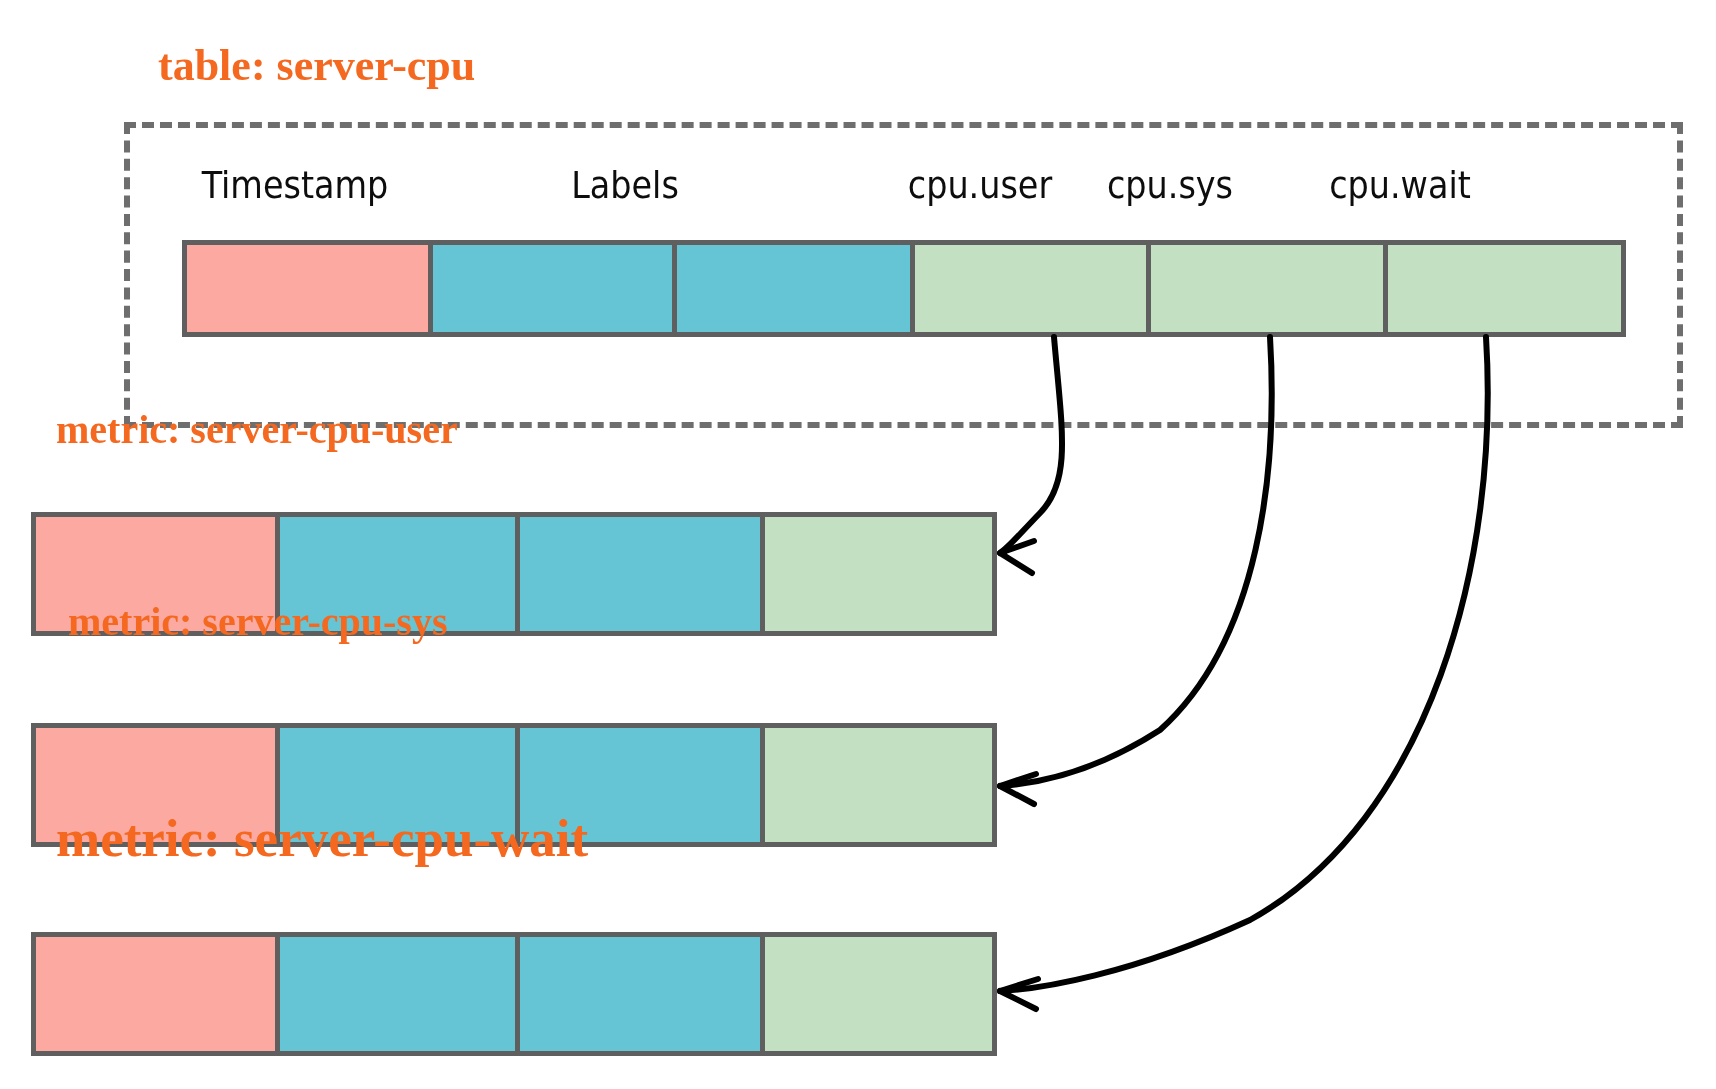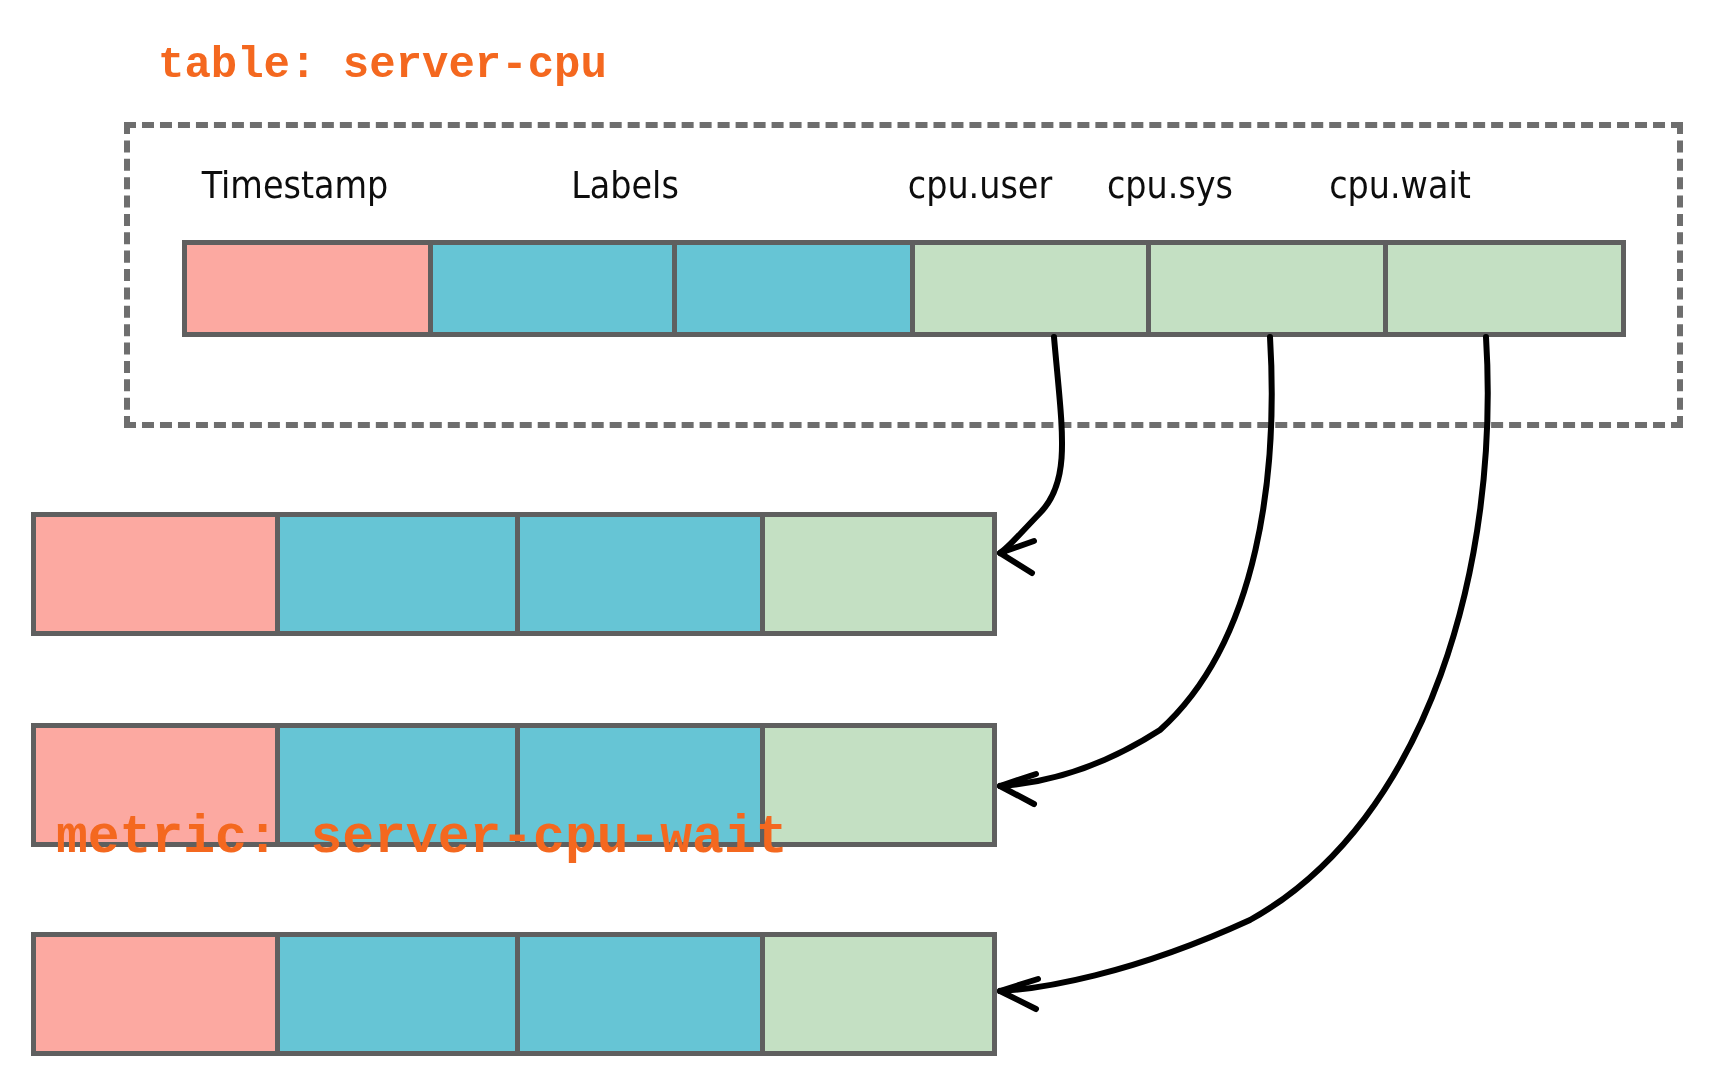--- a/index.html
+++ b/index.html
@@ -2,21 +2,21 @@
 <html><head>
 <meta charset="utf-8">
 <style>
   html,body{margin:0;padding:0;background:#ffffff;}
   body{width:1716px;height:1089px;overflow:hidden;font-family:"DejaVu Sans",sans-serif;}
   #stage{position:relative;width:1716px;height:1089px;background:#fff;}
 
   
   .title-mono{
     position:absolute;
-    font-family:Liberation Mono, monospace;
+    font-family:Liberation Serif, serif;
     font-weight:bold;
     color:#F4681F;
     white-space:nowrap;
     letter-spacing:0px;
   }
   .col-header{
     position:absolute;
     font-family:"DejaVu Sans","Liberation Sans",sans-serif;
     font-size:38px;
     color:#0d0d0d;
@@ -62,27 +62,29 @@
 
   <div class="row" style="left:182px; top:240px; width:1444px; height:97px;">
     <div class="cell c-pink" style="width:248px;"></div>
     <div class="cell c-cyan" style="width:245px;"></div>
     <div class="cell c-cyan" style="width:240px;"></div>
     <div class="cell c-green" style="width:238px;"></div>
     <div class="cell c-green" style="width:238px;"></div>
     <div class="cell c-green" style="width:235px;"></div>
   </div>
 
+  <div class="title-mono" style="left:56px; top:406px; font-size:40px;">metric: server-cpu-user</div>
   <div class="row" style="left:31px; top:512px; width:966px; height:124px;">
     <div class="cell c-pink" style="width:244px;"></div>
     <div class="cell c-cyan" style="width:240px;"></div>
     <div class="cell c-cyan" style="width:245px;"></div>
     <div class="cell c-green" style="width:227px;"></div>
   </div>
 
+  <div class="title-mono" style="left:68px; top:598px; font-size:40px;">metric: server-cpu-sys</div>
   <div class="row" style="left:31px; top:723px; width:966px; height:124px;">
     <div class="cell c-pink" style="width:244px;"></div>
     <div class="cell c-cyan" style="width:240px;"></div>
     <div class="cell c-cyan" style="width:245px;"></div>
     <div class="cell c-green" style="width:227px;"></div>
   </div>
 
   <div class="title-mono" style="left:56px; top:808px; font-size:53px;">metric: server-cpu-wait</div>
   <div class="row" style="left:31px; top:932px; width:966px; height:124px;">
     <div class="cell c-pink" style="width:244px;"></div>

